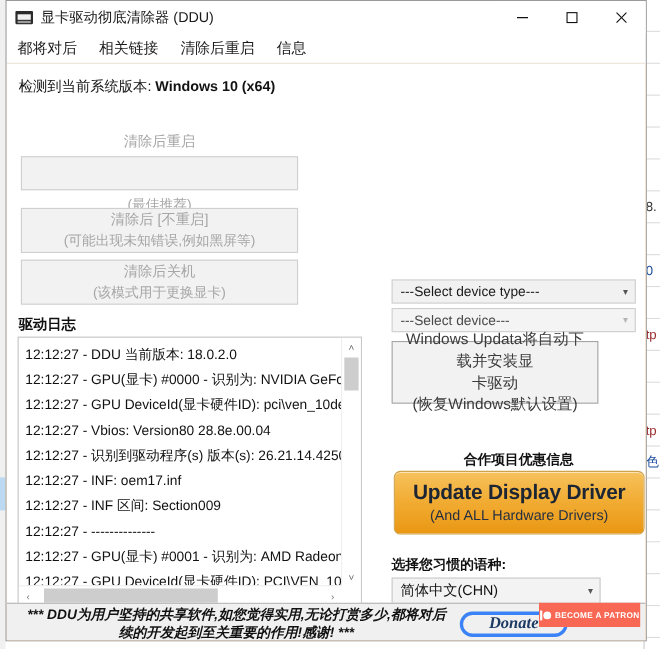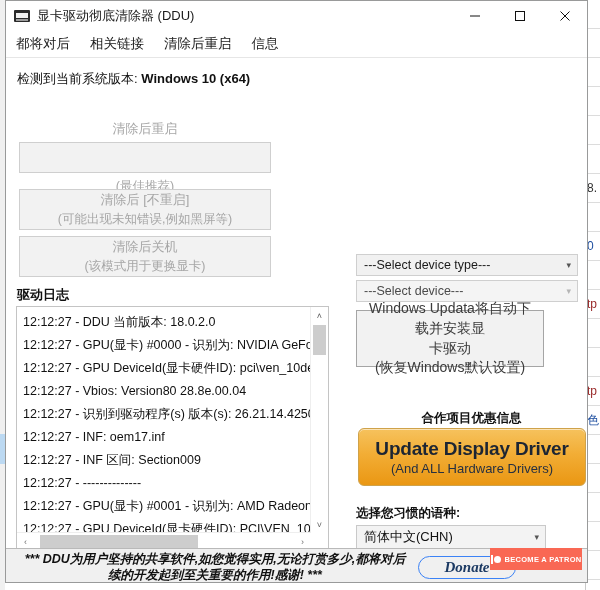--- a/index.html
+++ b/index.html
@@ -395,21 +395,21 @@
     color: #111;
     text-align: center;
     line-height: 16px;
     font-style: italic;
   }
   .donate-btn {
     position: absolute;
     left: 412px; top: 7px;
     width: 98px; height: 23px;
     border-radius: 12px;
-    border: 1px solid #3b82f6;
+    border: 3px solid #3b82f6;
     box-sizing: border-box;
     background: linear-gradient(to bottom, #ffe9a8 0%, #fcc council 0%, #fbc63c 50%, #f5a91b 100%);
     display: flex;
     align-items: center;
     justify-content: center;
   }
   .donate-btn .dtxt {
     font-family: "Liberation Serif", serif;
     font-style: italic;
     font-weight: bold;

